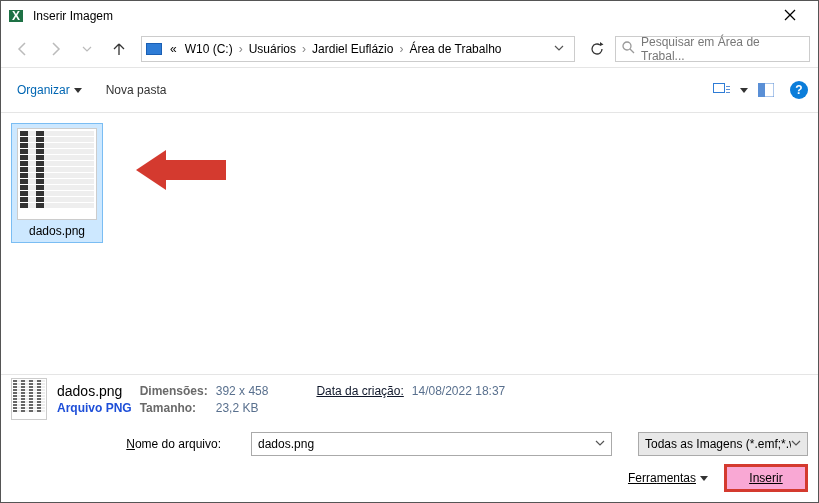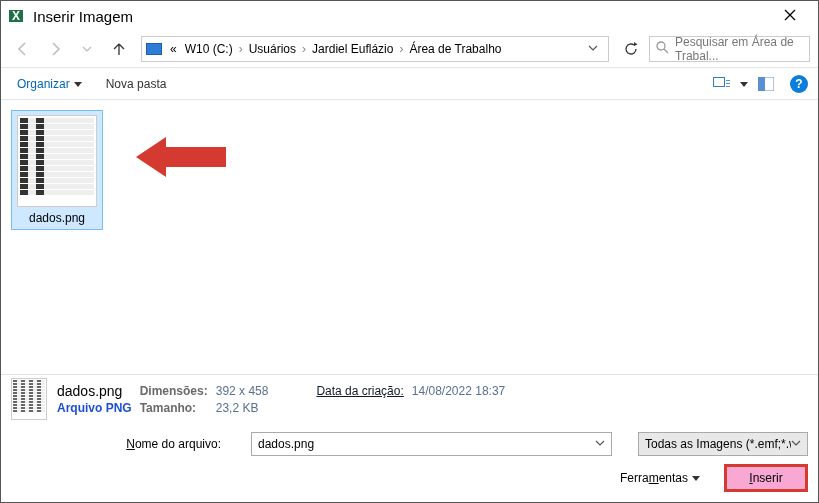--- a/index.html
+++ b/index.html
@@ -1,35 +1,35 @@
 <!DOCTYPE html>
 <html><head>
 <meta charset="utf-8">
 <style>
 * { box-sizing: border-box; margin: 0; padding: 0; font-family: "Segoe UI", Tahoma, sans-serif; font-size: 12px; }
 body { background: #fff; width: 819px; height: 503px; border: 1px solid #555; overflow: hidden; display: flex; flex-direction: column; }
 
 .titlebar { height: 30px; display: flex; align-items: center; padding: 0 8px; }
 .titlebar .icon { width: 16px; height: 16px; margin-right: 8px; }
-.titlebar .title { flex: 1; font-size: 15px; color: #000; }
+.titlebar .title { flex: 1; font-size: 12px; color: #000; }
 .titlebar .close { width: 40px; text-align: center; cursor: pointer; font-size: 14px; }
 
 .navrow { height: 36px; display: flex; align-items: center; padding: 4px 8px; gap: 4px; }
 .navbtn { width: 28px; height: 24px; display: flex; align-items: center; justify-content: center; color: #999; }
 .navbtn.active { color: #333; }
 .breadcrumb { flex: 1; height: 26px; border: 1px solid #ccc; display: flex; align-items: center; padding: 0 4px; margin: 0 4px; }
 .breadcrumb .monitor-ico { width: 16px; height: 12px; background: #2e7cd6; border: 1px solid #1a5fb4; margin-right: 4px; }
 .breadcrumb .crumb { padding: 0 4px; color: #000; }
 .breadcrumb .crumb-sep { color: #888; padding: 0 2px; }
 .breadcrumb .dd { margin-left: auto; padding: 0 6px; color: #666; }
 .refreshbtn { width: 28px; height: 26px; display: flex; align-items: center; justify-content: center; border: 1px solid transparent; }
-.searchbox { width: 161px; height: 26px; border: 1px solid #ccc; display: flex; align-items: center; padding: 0 6px; color: #777; }
+.searchbox { width: 195px; height: 26px; border: 1px solid #ccc; display: flex; align-items: center; padding: 0 6px; color: #777; }
 .searchbox .sicon { margin-right: 6px; color: #999; }
 
-.toolbar { height: 33px; border-top: 1px solid #e5e5e5; border-bottom: 1px solid #e5e5e5; display: flex; align-items: center; padding: 0 10px; }
+.toolbar { height: 46px; border-top: 1px solid #e5e5e5; border-bottom: 1px solid #e5e5e5; display: flex; align-items: center; padding: 0 10px; }
 .toolbar .tbtn { padding: 4px 6px; color: #0066b3; display: flex; align-items: center; gap: 4px; }
 .toolbar .tbtn.plain { color: #333; margin-left: 12px; }
 .toolbar .right { margin-left: auto; display: flex; align-items: center; gap: 4px; }
 .viewbtn { width: 28px; height: 22px; border: 1px solid transparent; display: flex; align-items: center; justify-content: center; }
 .help { width: 18px; height: 18px; border-radius: 50%; background: #0b7dda; color: #fff; display: flex; align-items: center; justify-content: center; font-weight: bold; margin-left: 6px; }
 
 .filearea { flex: 1; padding: 10px; position: relative; overflow: hidden; }
 .fileitem { width: 92px; border: 1px solid #7abdf3; background: #cde8ff; padding: 4px; display: flex; flex-direction: column; align-items: center; }
 .thumb { width: 80px; height: 92px; background: #fff; border: 1px solid #ccc; display: flex; flex-direction: column; padding: 2px; gap: 1px; }
 .thumb .trow { height: 5px; background: repeating-linear-gradient(90deg, #333 0 8px, #eee 8px 16px, #333 16px 24px, #eee 24px 80px); }
@@ -48,21 +48,21 @@
 
 .bottom { padding: 10px 10px 12px; display: flex; flex-direction: column; gap: 10px; }
 .row1 { display: flex; align-items: center; gap: 26px; }
 .row1 .flabel { width: 214px; text-align: right; padding-right: 4px; }
 .row1 .flabel .ul { text-decoration: underline; }
 .fname-input { flex: 1; height: 24px; border: 1px solid #aaa; display: flex; align-items: center; padding: 0 6px; }
 .fname-input .dd { margin-left: auto; color: #666; }
 .filter { width: 170px; height: 24px; border: 1px solid #aaa; background: #e8e8e8; display: flex; align-items: center; padding: 0 6px; }
 .filter .dd { margin-left: auto; color: #666; }
 
-.row2 { display: flex; align-items: center; justify-content: flex-end; gap: 8px; padding-right: 2px; }
+.row2 { display: flex; align-items: center; justify-content: flex-end; gap: 0; padding-right: 2px; text-decoration: underline; }
 .tools { display: flex; align-items: center; gap: 4px; margin-right: 18px; }
 .btn { width: 80px; height: 24px; border: 1px solid #aaa; background: #f9a8d4; display: flex; align-items: center; justify-content: center; }
 .btn.primary { outline: 3px solid #d43a2f; outline-offset: -1px; border: 1px solid #0a64ad; }
 .ul { text-decoration: underline; }
 </style>
 </head>
 <body>
 
 <div class="titlebar">
   <span class="icon">

